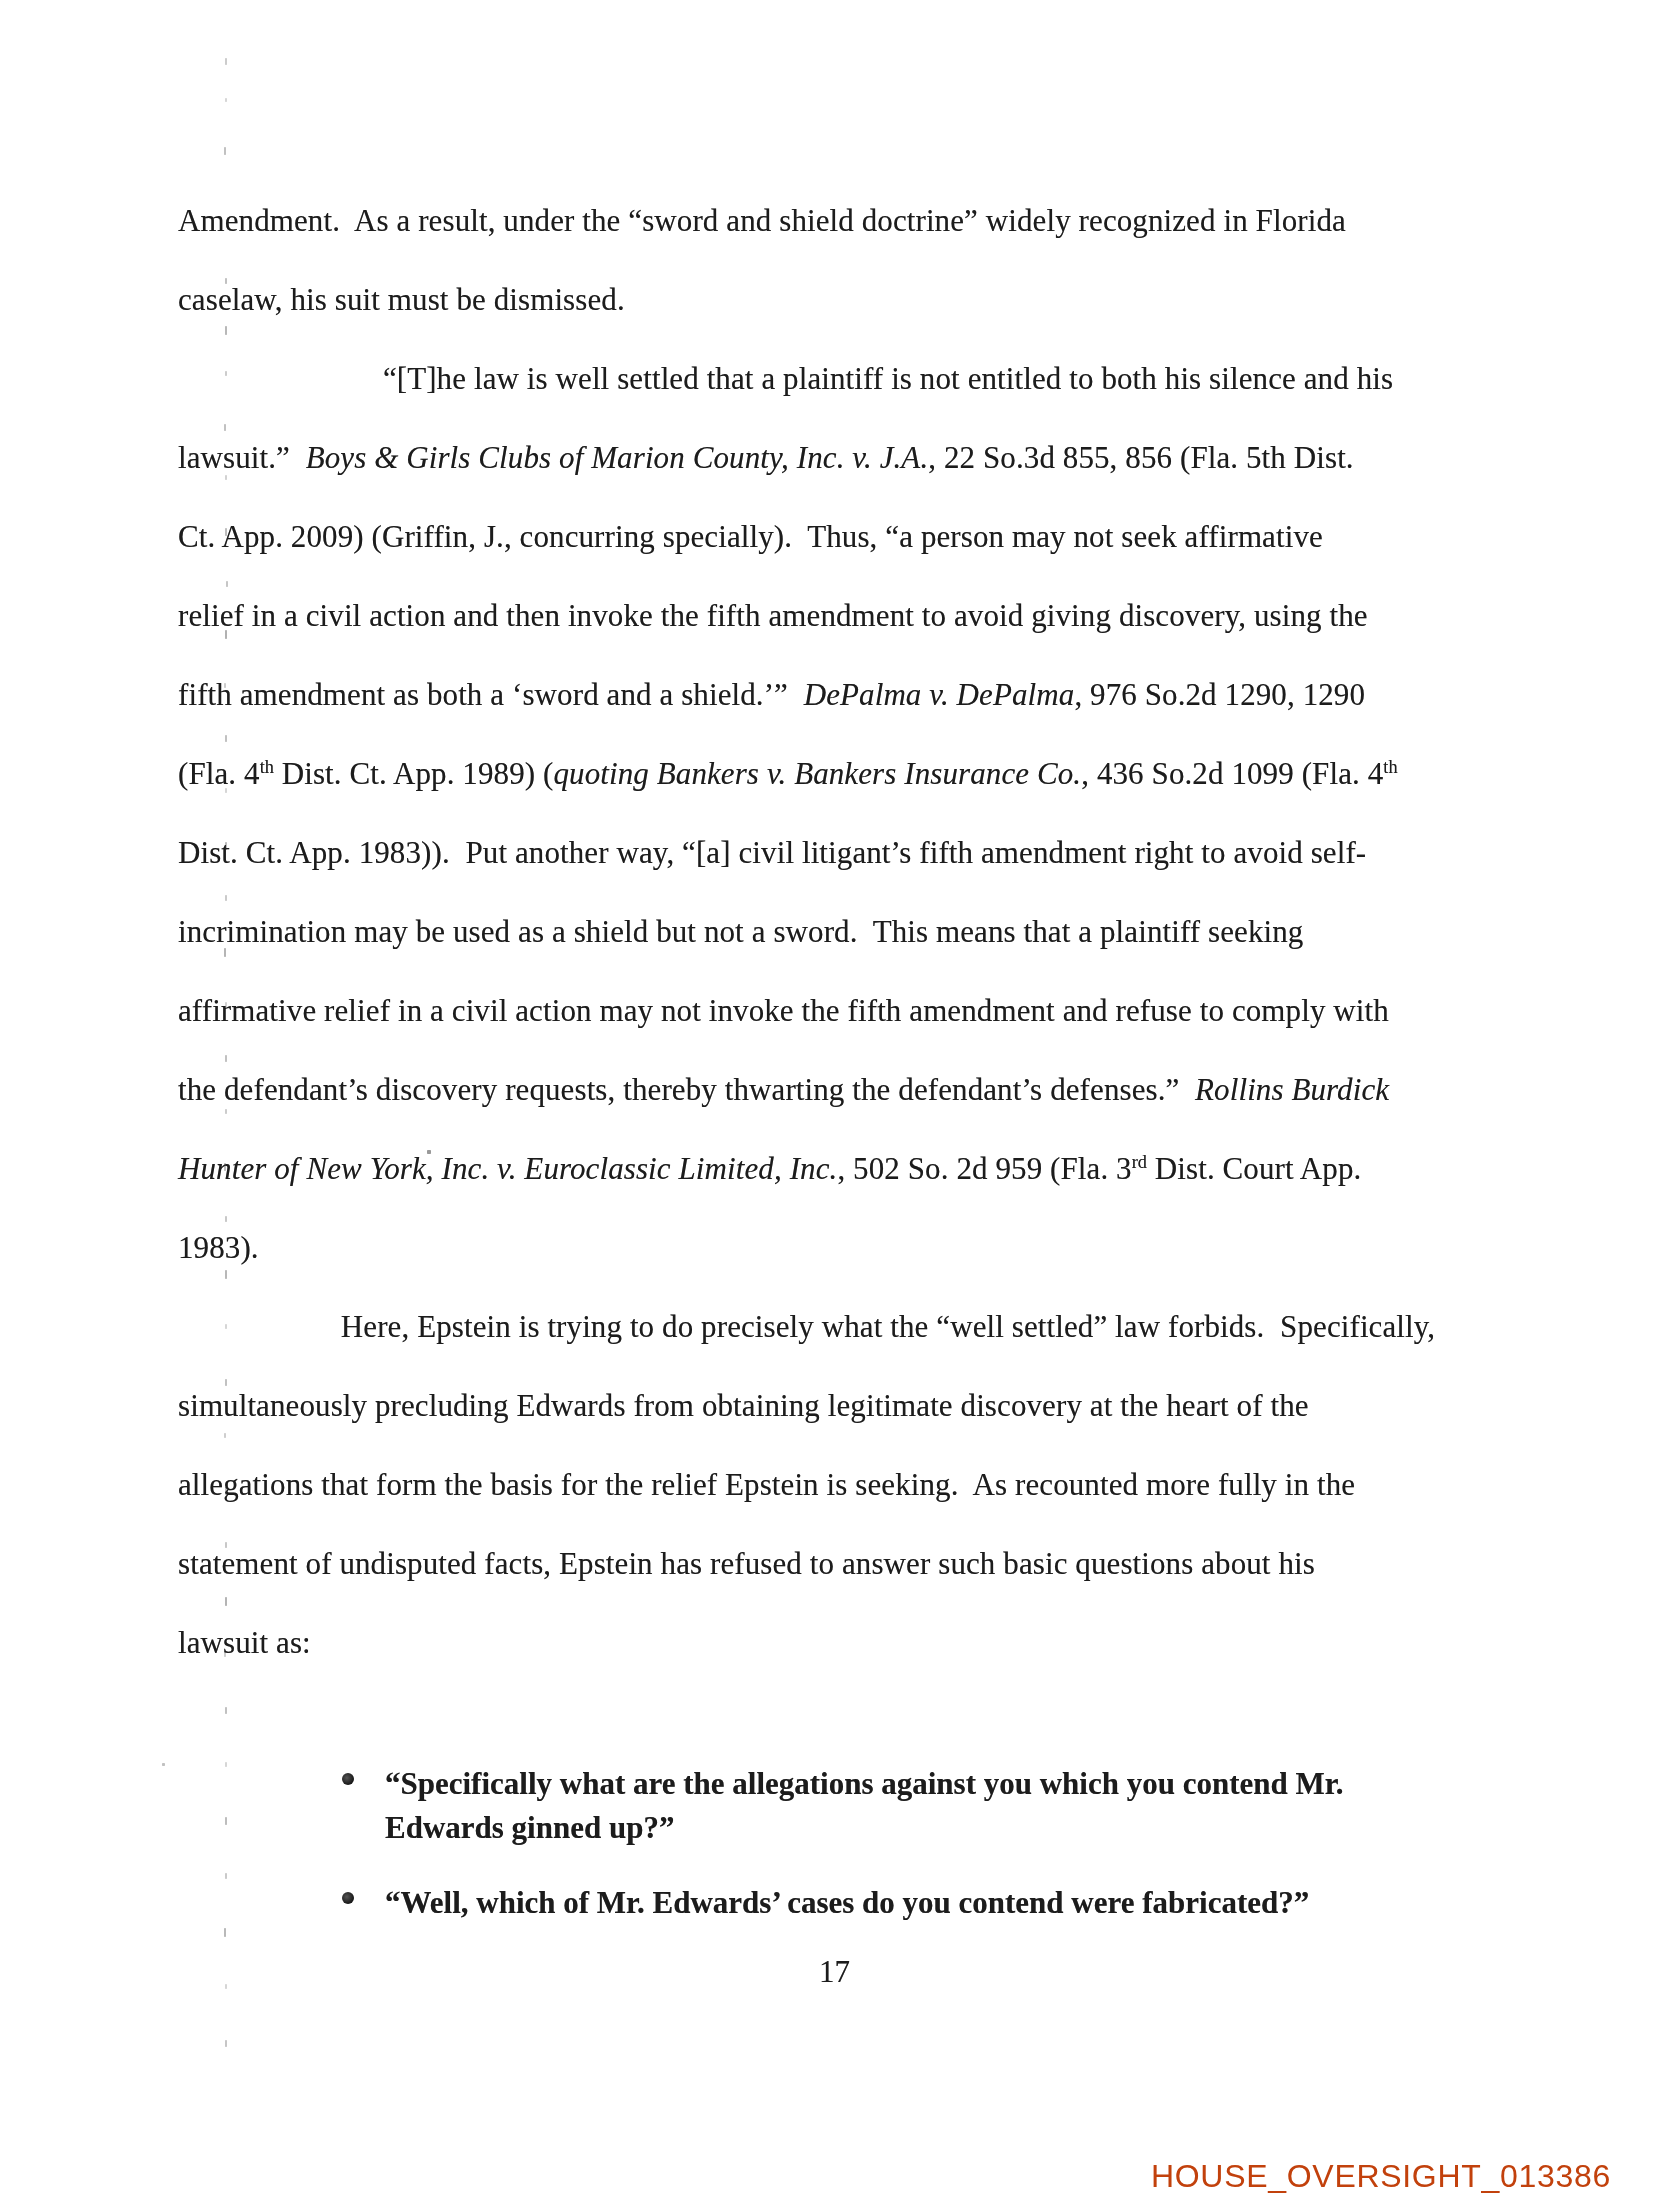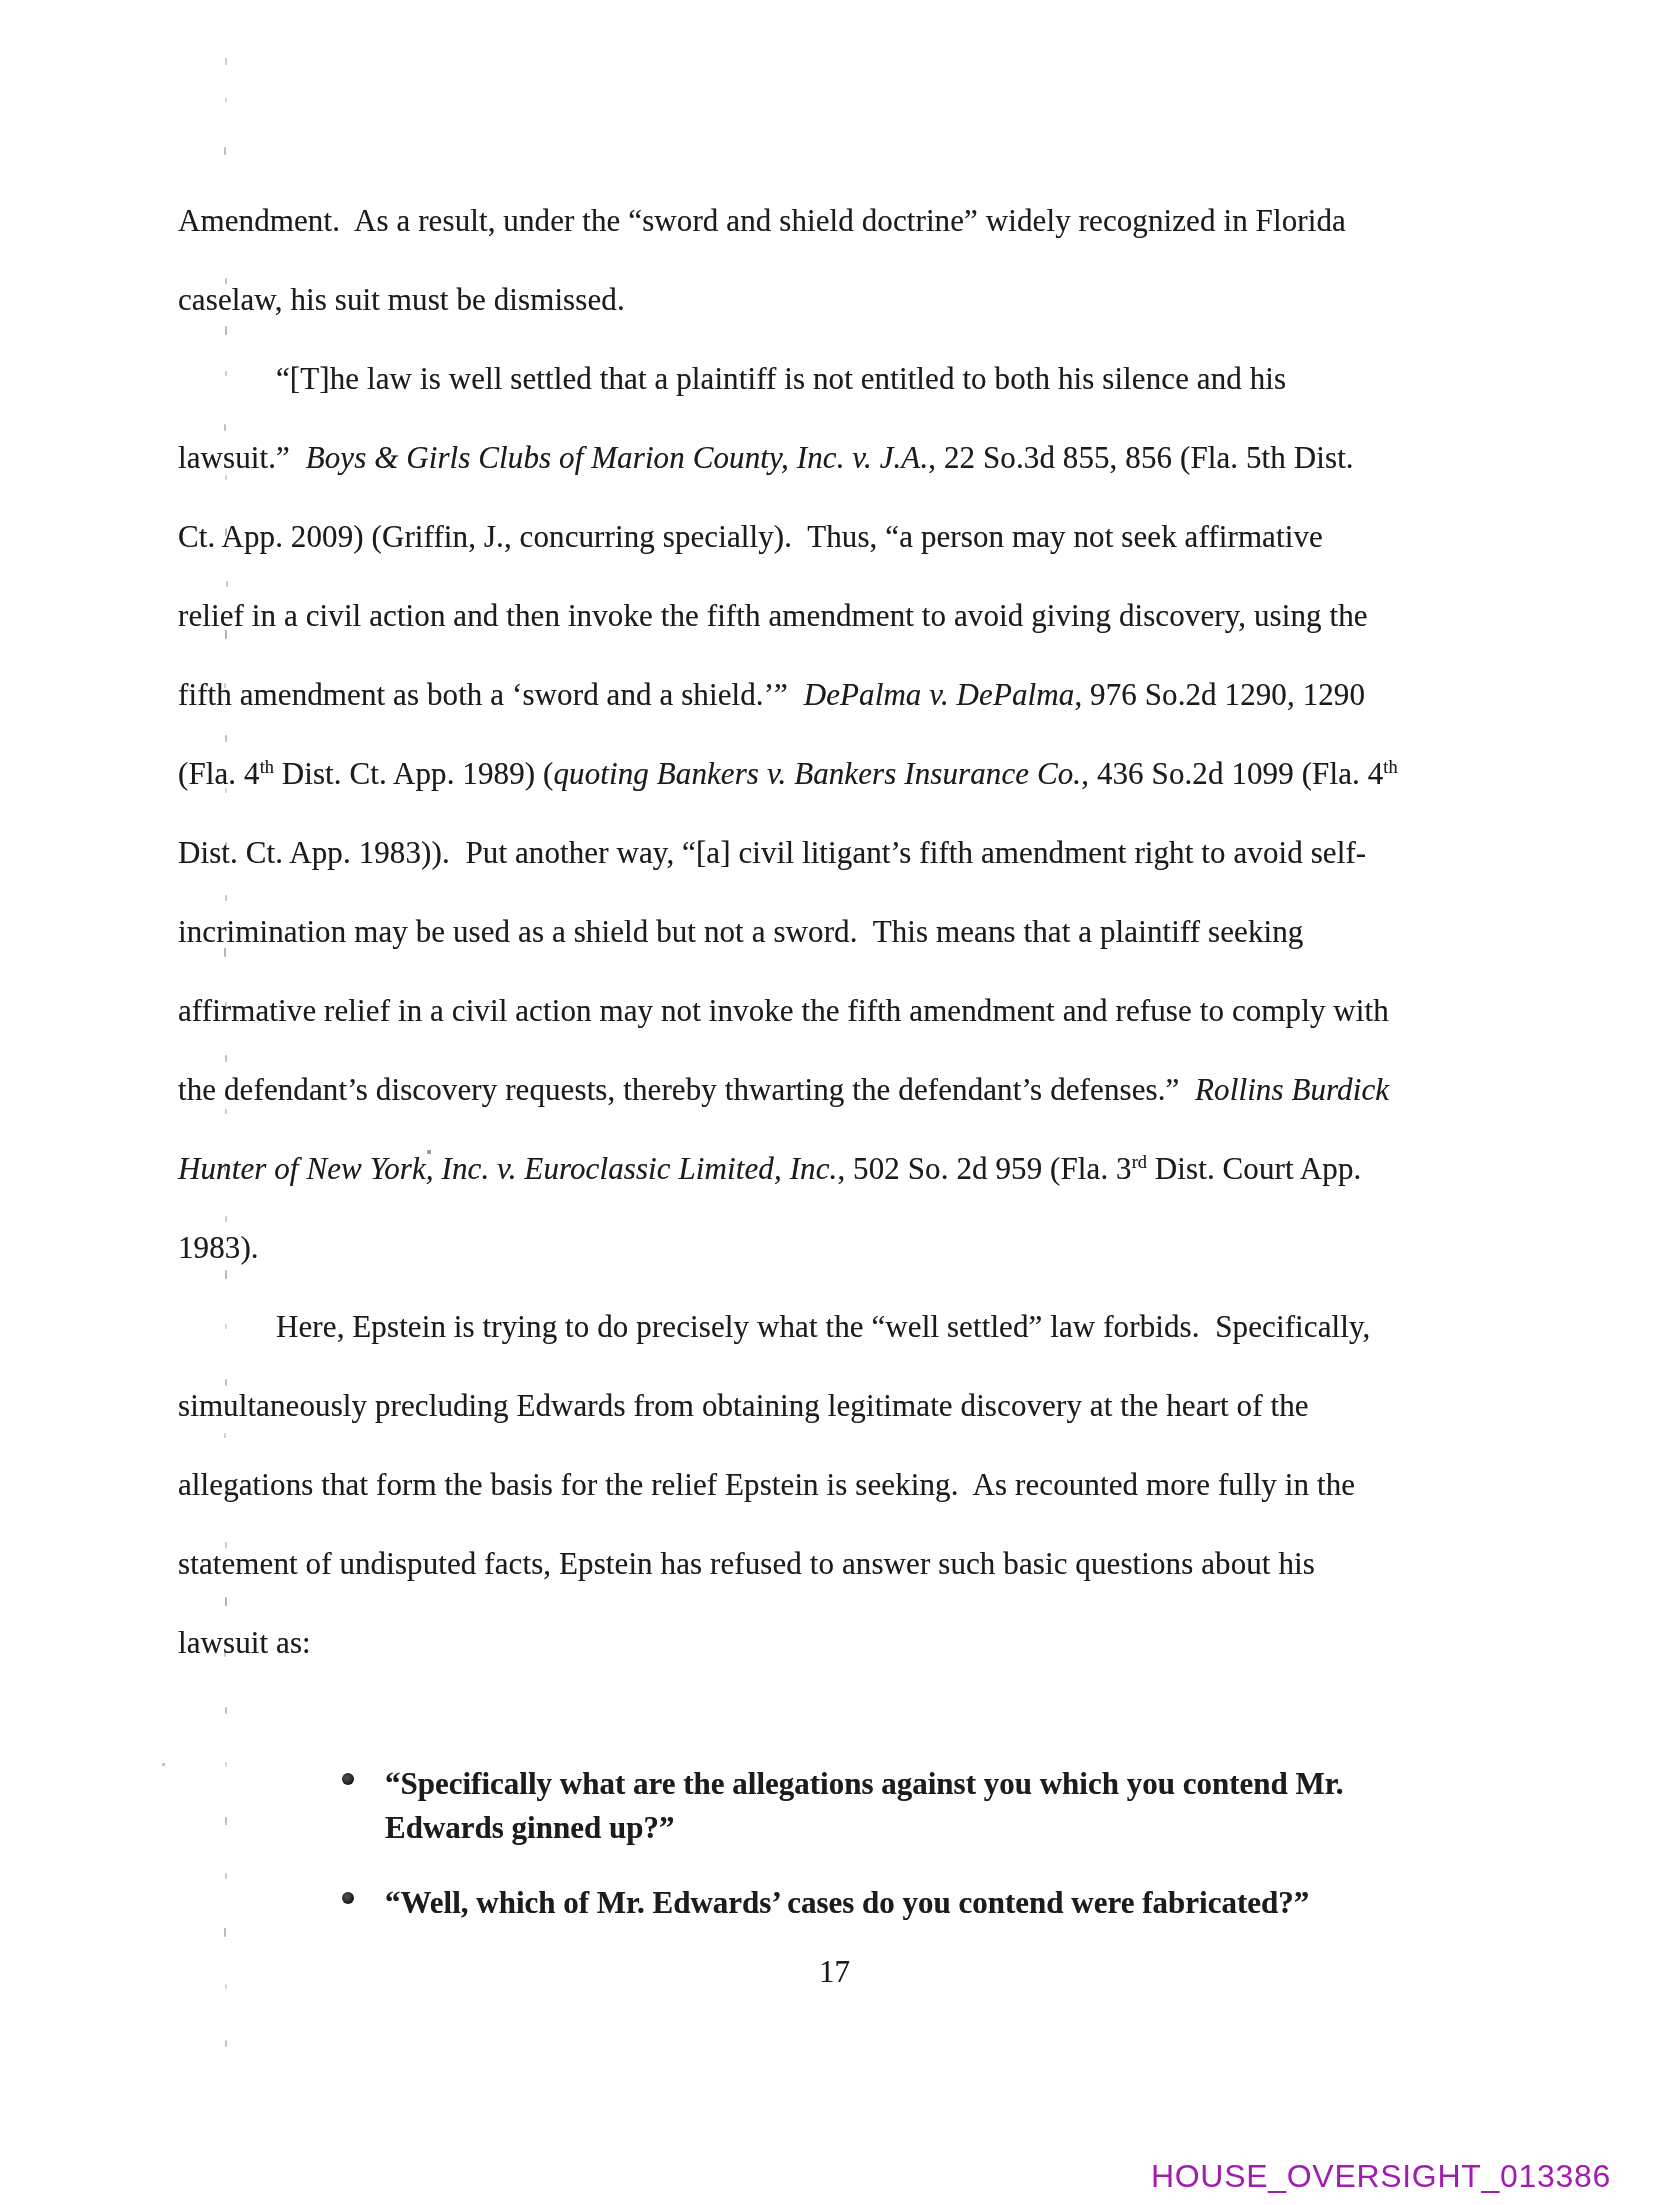--- a/index.html
+++ b/index.html
@@ -21,21 +21,21 @@
     width: 1322px;
   }
   .body-line {
     height: 79px;
     line-height: 79px;
     font-size: 31px;
     white-space: pre;
     letter-spacing: 0.1px;
     text-shadow: 0 0 0.4px rgba(20,20,20,0.45);
   }
-  .body-line.indent { padding-left: 98px; }
+  .body-line.indent { padding-left: 98px; text-align: center; }
   .seg-italic { font-style: italic; }
   .seg-sup {
     font-size: 18.3px;
     vertical-align: super;
     line-height: 0;
     letter-spacing: 0;
     margin-top: 30px;
   }
 
   
@@ -70,21 +70,21 @@
     text-shadow: 0 0 0.4px rgba(20,20,20,0.45);
   }
 
   .footer-bates {
     position: absolute;
     top: 2159px; right: 58px;
     font-size: 32px;
     line-height: 34px;
     font-family: "Liberation Sans", "DejaVu Sans", sans-serif;
     letter-spacing: 0.7px;
-    color: #a21caf;
+    color: #c2410c;
   }
 
   
   .artifacts { position: absolute; inset: 0; pointer-events: none; }
   .speck { position: absolute; background: #333; border-radius: 0.7px; }
 </style>
 </head>
 <body>
 
 <div class="page">

